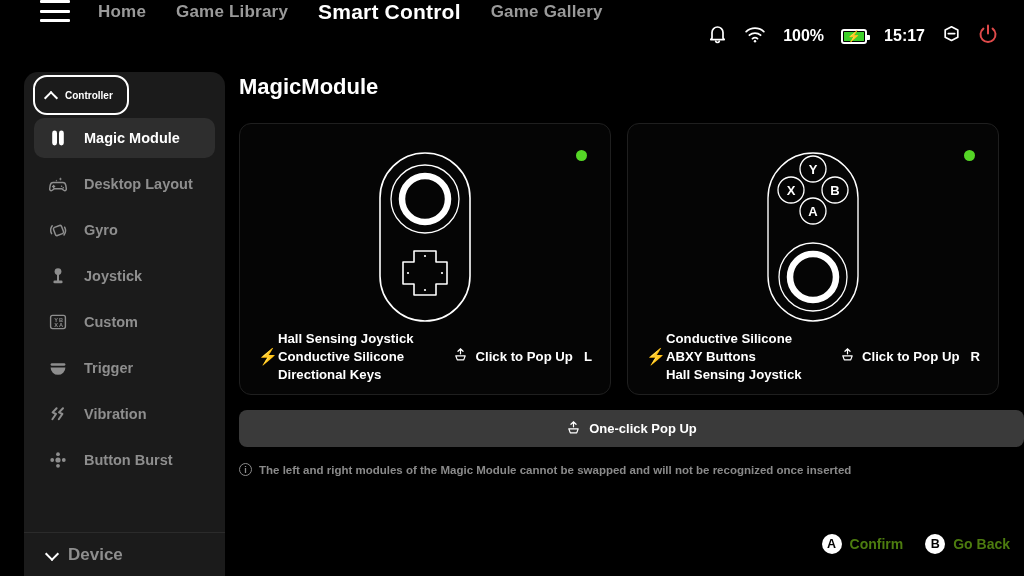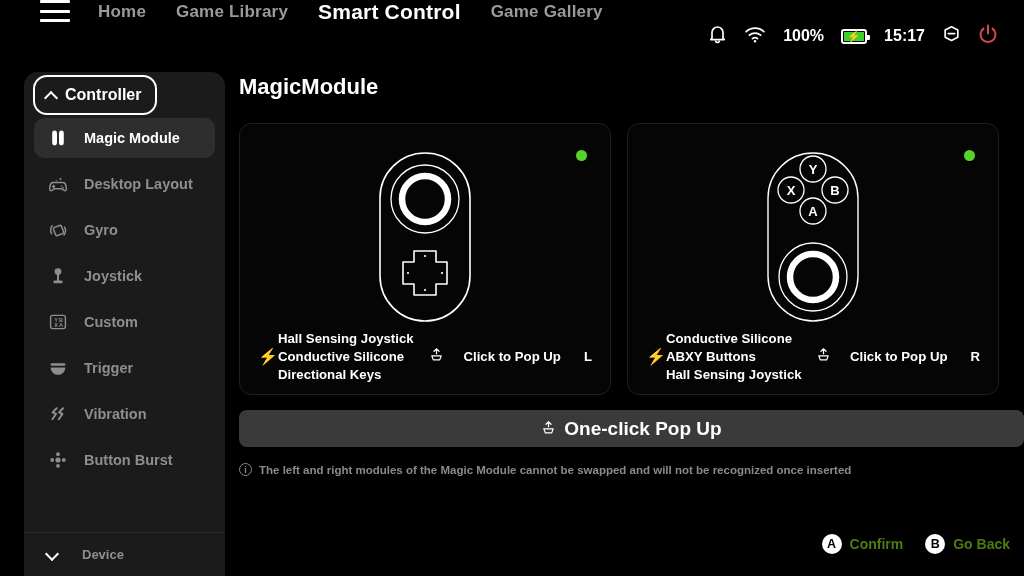--- a/index.html
+++ b/index.html
@@ -52,21 +52,21 @@
   
   .sidebar {
     position: absolute; left: 24px; top: 72px; width: 201px; height: 504px;
     background: #1b1b1b; border-radius: 14px 14px 0 0; overflow: hidden;
   }
   .side-head { height: 46px; display: flex; align-items: center; padding-left: 9px; }
   .chip {
     display: inline-flex; align-items: center; gap: 8px;
     height: 40px; padding: 0 14px 0 10px;
     border: 2px solid #ffffff; border-radius: 14px;
-    font-size: 16px; font-weight: bold; color: #ffffff; cursor: pointer;
+    font-size: 10px; font-weight: bold; color: #ffffff; cursor: pointer;
   }
   .chev { width: 12px; height: 12px; display: inline-block; position: relative; }
   .chev:before {
     content: ""; position: absolute; left: 1px; top: 4px;
     width: 8px; height: 8px; border-left: 2px solid #fff; border-top: 2px solid #fff;
     transform: rotate(45deg);
   }
   .chev.down:before { top: 0px; transform: rotate(-135deg); }
 
   .side-list {
@@ -83,21 +83,21 @@
   .side-item.active .side-label { color: #ffffff; }
   .side-ico { width: 24px; height: 24px; flex: 0 0 24px; display: block; }
   .side-ico svg { display: block; }
 
   .side-foot {
     position: absolute; left: 0; bottom: 0; width: 100%; height: 44px;
     display: flex; align-items: center; gap: 10px; padding-left: 22px;
     border-top: 1px solid #2b2b2b; background: #1b1b1b;
     cursor: pointer;
   }
-  .side-foot .lbl { font-size: 13px; font-weight: bold; color: #8e8e8e; margin-left: 14px; }
+  .side-foot .lbl { font-size: 17px; font-weight: bold; color: #8e8e8e; }
 
   
   .main { position: absolute; left: 239px; top: 72px; width: 785px; height: 504px; }
   .page-title { font-size: 22px; font-weight: bold; color: #ffffff; margin-top: 2px; }
 
   .cards { display: flex; gap: 16px; margin-top: 23px; }
   .card {
     width: 372px; height: 272px; background: #050505;
     border: 1px solid #1f1f1f; border-radius: 12px;
     position: relative; cursor: pointer;
@@ -112,30 +112,30 @@
   .card-foot {
     position: absolute; left: 0; right: 0; bottom: 10px;
     display: flex; align-items: center; padding: 0 18px;
   }
   .bolt-ico { width: 18px; flex: 0 0 18px; color: #fff; font-size: 16px; text-align: center; }
   .spec {
     font-size: 13.2px; font-weight: bold; color: #ffffff; line-height: 1.37;
     margin-left: 2px;
   }
   .popup {
-    margin-left: auto; display: flex; align-items: center; gap: 19px; white-space: nowrap;
+    margin-left: auto; display: flex; align-items: center; gap: 7px; white-space: nowrap;
   }
   .popup .txt { font-size: 13.2px; font-weight: bold; color: #ffffff; }
   .popup .side { font-size: 13.2px; font-weight: bold; color: #ffffff; margin-left: 4px; }
 
   .actions { display: flex; gap: 13px; margin-top: 15px; }
   .btn {
     height: 37px; border-radius: 8px; display: flex; align-items: center;
     justify-content: center; gap: 8px; cursor: pointer;
-    font-size: 19px; font-weight: bold; color: #ffffff;
+    font-size: 13px; font-weight: bold; color: #ffffff;
   }
   .btn-primary { flex: 1; background: #3a3a3a; }
   .btn-secondary { width: 183px; background: #1d1d1d; color: #b4b4b4; }
 
   .note {
     display: flex; align-items: center; gap: 7px; margin-top: 16px;
     font-size: 11.5px; font-weight: bold; color: #8a8a8a;
   }
   .info-c {
     width: 13px; height: 13px; border: 1.3px solid #8a8a8a; border-radius: 50%;

